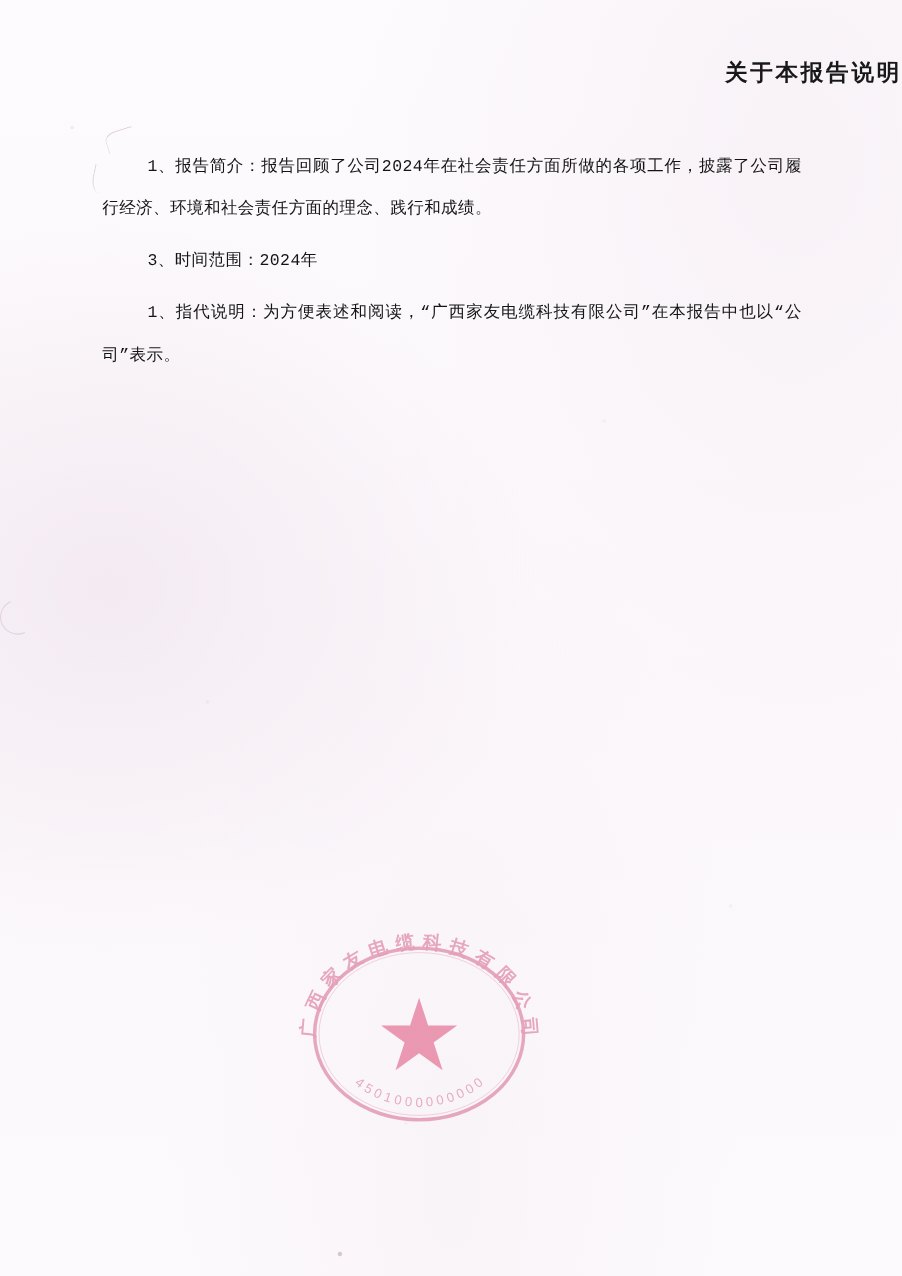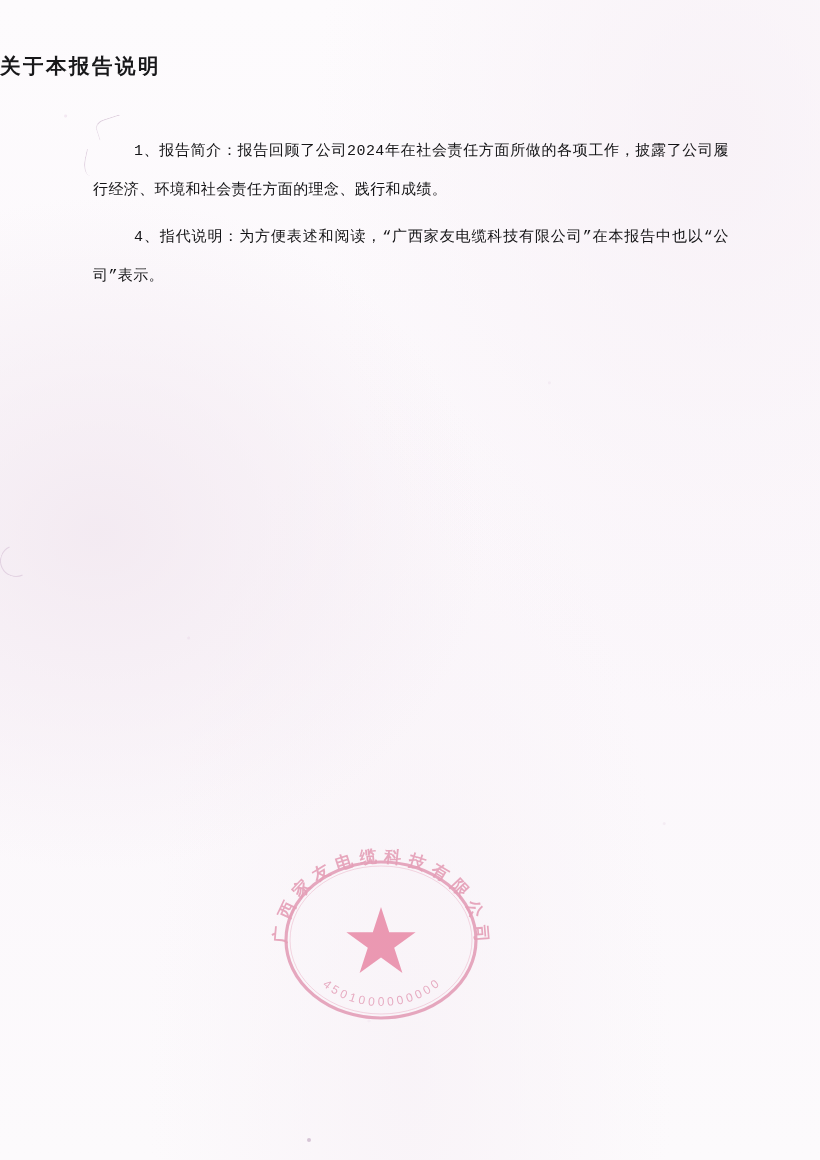--- a/index.html
+++ b/index.html
@@ -38,21 +38,21 @@
       radial-gradient(circle at 81% 71%, rgba(233,216,231,0.4) 0 1px, transparent 2px),
       radial-gradient(circle at 45% 88%, rgba(236,220,234,0.35) 0 1px, transparent 2px);
     opacity: 0.9;
   }
 
   .doc-title {
     position: absolute;
     top: 52px;
     left: 0;
     width: 820px;
-    text-align: left;
+    text-align: right;
     font-family: "Liberation Sans", sans-serif;
     font-weight: bold;
     font-size: 20.5px;
     letter-spacing: 2.5px;
     color: #18181a;
   }
 
   .body-block {
     position: absolute;
     top: 124px;
@@ -145,21 +145,22 @@
 
   <div class="stray-mark-1"></div>
   <div class="stray-mark-2"></div>
   <div class="stray-mark-3"></div>
   <div class="stray-dot"></div>
 
   <div class="doc-title">关于本报告说明</div>
 
   <div class="body-block">
     <p class="para">1、报告简介：报告回顾了公司2024年在社会责任方面所做的各项工作，披露了公司履行经济、环境和社会责任方面的理念、践行和成绩。</p>
-    <p class="para">4、指代说明：为方便表述和阅读，“广西家友电缆科技有限公司”在本报告中也以“公司”表示。</p>
+    <p class="para">3、时间范围：2024年</p>
+    <p class="para">1、指代说明：为方便表述和阅读，“广西家友电缆科技有限公司”在本报告中也以“公司”表示。</p>
   </div>
 
   <div class="seal">
     <svg width="246" height="180" viewBox="0 0 246 180" xmlns="http://www.w3.org/2000/svg">
       <defs>
         <path id="sealArcTop" d="M 28,95 A 95,78 0 0 1 218,95" fill="none"></path>
         <path id="sealArcBottom" d="M 42,95 A 81,66 0 0 0 204,95" fill="none"></path>
       </defs>
       <ellipse cx="123" cy="95" rx="95" ry="78" fill="none" stroke="#d4628a" stroke-width="3.2" opacity="0.85"></ellipse>
       <ellipse cx="123" cy="95" rx="91" ry="74" fill="none" stroke="#dd7a9c" stroke-width="0.9" opacity="0.5"></ellipse>

